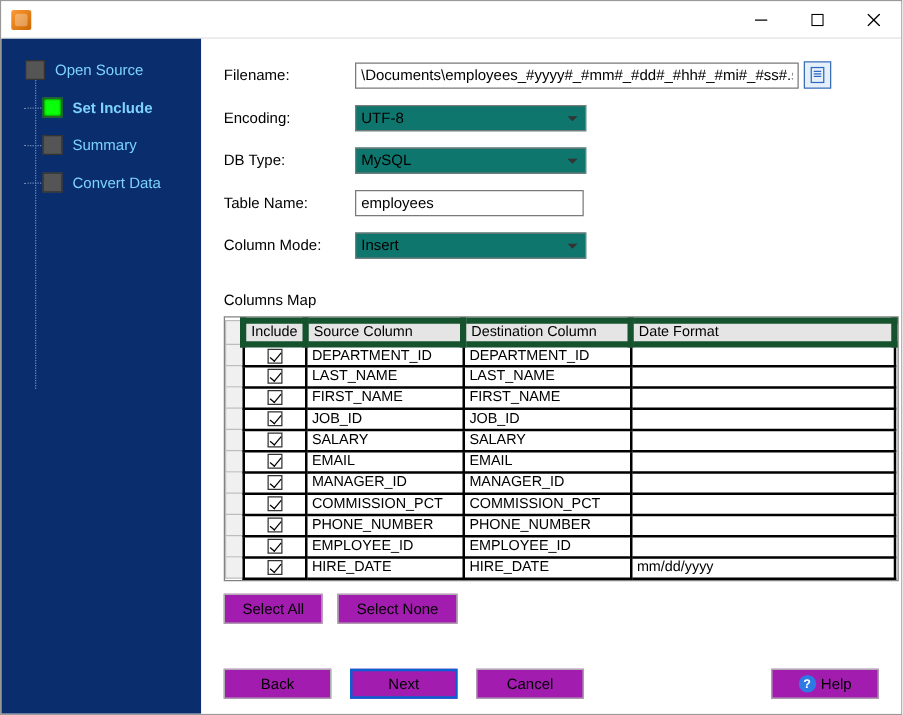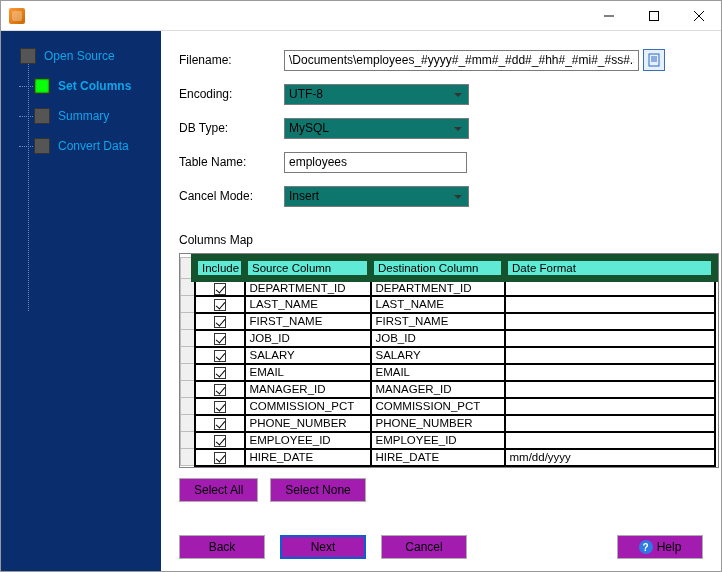--- a/index.html
+++ b/index.html
@@ -5,42 +5,42 @@
   * { box-sizing: border-box; margin: 0; padding: 0; }
   body { font-family: "Segoe UI", Tahoma, sans-serif; font-size: 12px; color: #000; background: #fff; }
   .window { width: 722px; height: 572px; border: 1px solid #999; display: flex; flex-direction: column; overflow: hidden; }
   .titlebar { height: 30px; background: #fff; display: flex; align-items: center; border-bottom: 1px solid #ddd; }
   .app-icon { width: 16px; height: 16px; margin: 0 8px; background: linear-gradient(135deg,#ff9933,#cc6600); border-radius: 2px; position: relative; }
   .app-icon::after { content:""; position:absolute; left:3px; top:3px; width:10px; height:10px; background:#fff; border-radius:2px; opacity:0.3; }
   .titlebar .spacer { flex:1; }
   .winbtn { width:45px; height:30px; display:flex; align-items:center; justify-content:center; }
   .winbtn svg { width:10px; height:10px; }
   .body { flex:1; display:flex; min-height:0; }
-  .sidebar { width:160px; background:#0a2d6e; color:#0ea5e9; padding-top:10px; position:relative; }
+  .sidebar { width:160px; background:#0a2d6e; color:#7dd3fc; padding-top:10px; position:relative; }
   .sidebar::before { content:""; position:absolute; left:27px; top:20px; bottom:260px; width:0; border-left:1px dotted #6f88b8; }
   .step { display:flex; align-items:center; height:30px; padding-left:19px; position:relative; z-index:2; }
   .step .marker { width:16px; height:16px; border:1px solid #333; background:#555; margin-right:8px; }
   .step.active .marker { background:#0aff0a; box-shadow:0 0 2px #000 inset; }
   .step .line-h { position:absolute; left:18px; top:15px; width:14px; border-top:1px dotted #6f88b8; z-index:-1; }
   .step.first { padding-left:19px; }
   .step.first .marker { margin-left:0; }
   .step .label { white-space:nowrap; }
   .step.active .label { font-weight:bold; }
   .main { flex:1; background:#fff; display:flex; flex-direction:column; padding:14px 2px 14px 18px; position:relative; }
   .form-row { display:flex; align-items:center; height:30px; margin-bottom:4px; }
   .form-row .lbl { width:105px; }
   .form-row input[type=text] { height:21px; border:1px solid #7a7a7a; padding:1px 4px; font-family:inherit; font-size:12px; }
   .filename-input { flex:1; max-width:355px; }
   .browse-btn { width:22px; height:22px; margin-left:4px; border:1px solid #3a6fb7; background:#e6f0fb; display:flex; align-items:center; justify-content:center; }
   .select { width:185px; height:21px; border:1px solid #7a7a7a; background:#0f766e; display:flex; align-items:center; padding:0 4px; position:relative; }
   .select::after { content:""; position:absolute; right:6px; top:8px; border-left:4px solid transparent; border-right:4px solid transparent; border-top:4px solid #333; }
   .section-label { margin-top:18px; margin-bottom:6px; }
   .table-wrap { border:1px solid #828282; }
   table { width:100%; border-collapse:collapse; table-layout:fixed; }
-  th { background:#5eead4; border:7px solid #14532d; padding:1px 4px; text-align:left; font-weight:normal; height:18px; font-size:11.5px; }
+  th { background:#e5e5e5; border:5px solid #14532d; padding:1px 4px; text-align:left; font-weight:normal; height:18px; font-size:11.5px; }
   td { border:2px solid #000000; padding:0 4px; height:17px; font-size:11.5px; white-space:nowrap; overflow:hidden; }
   .col-handle { width:14px; background:#f0f0f0; border:1px solid #bdbdbd; }
   .col-include { width:50px; text-align:center; }
   .chk { display:inline-block; width:12px; height:12px; border:1px solid #333; position:relative; vertical-align:middle; }
   .chk.checked::after { content:""; position:absolute; left:1px; top:2px; width:8px; height:4px; border-left:1.5px solid #000; border-bottom:1.5px solid #000; transform:rotate(-50deg); }
   .btn-row { margin-top:10px; display:flex; gap:12px; }
   .btn { height:24px; padding:0 14px; background:#a21caf; border:1px solid #adadad; font-size:12px; font-family:inherit; display:inline-flex; align-items:center; justify-content:center; min-width:74px; }
   .btn.primary { border:2px solid #0a5fd1; padding:0 13px; }
   .nav-row { position:absolute; bottom:12px; left:18px; right:18px; display:flex; gap:15px; align-items:center; }
   .nav-row .btn { min-width:86px; }
@@ -73,21 +73,21 @@
   </div>
   <div class="body">
     <div class="sidebar">
       <div class="step first">
         <div class="marker"></div>
           <span class="label">Open Source</span>
       </div>
       <div class="step active" style="padding-left:33px">
         <div class="line-h"></div>
           <div class="marker"></div>
-          <span class="label">Set Columns</span>
+          <span class="label">Set Include</span>
       </div>
       <div class="step" style="padding-left:33px">
         <div class="line-h"></div>
           <div class="marker"></div>
           <span class="label">Summary</span>
       </div>
       <div class="step" style="padding-left:33px">
         <div class="line-h"></div>
           <div class="marker"></div>
           <span class="label">Convert Data</span>
@@ -121,21 +121,21 @@
             <span>MySQL</span>
           </div>
       </div>
 
       <div class="form-row">
         <span class="lbl">Table Name:</span>
         <input type="text" style="width: 183px;" value="employees">
       </div>
 
       <div class="form-row">
-        <span class="lbl">Cancel Mode:</span>
+        <span class="lbl">Column Mode:</span>
         <div class="select">
             <span>Insert</span>
           </div>
       </div>
 
       <div class="section-label">Columns Map</div>
 
       <div class="table-wrap">
         <table>
           <colgroup>

